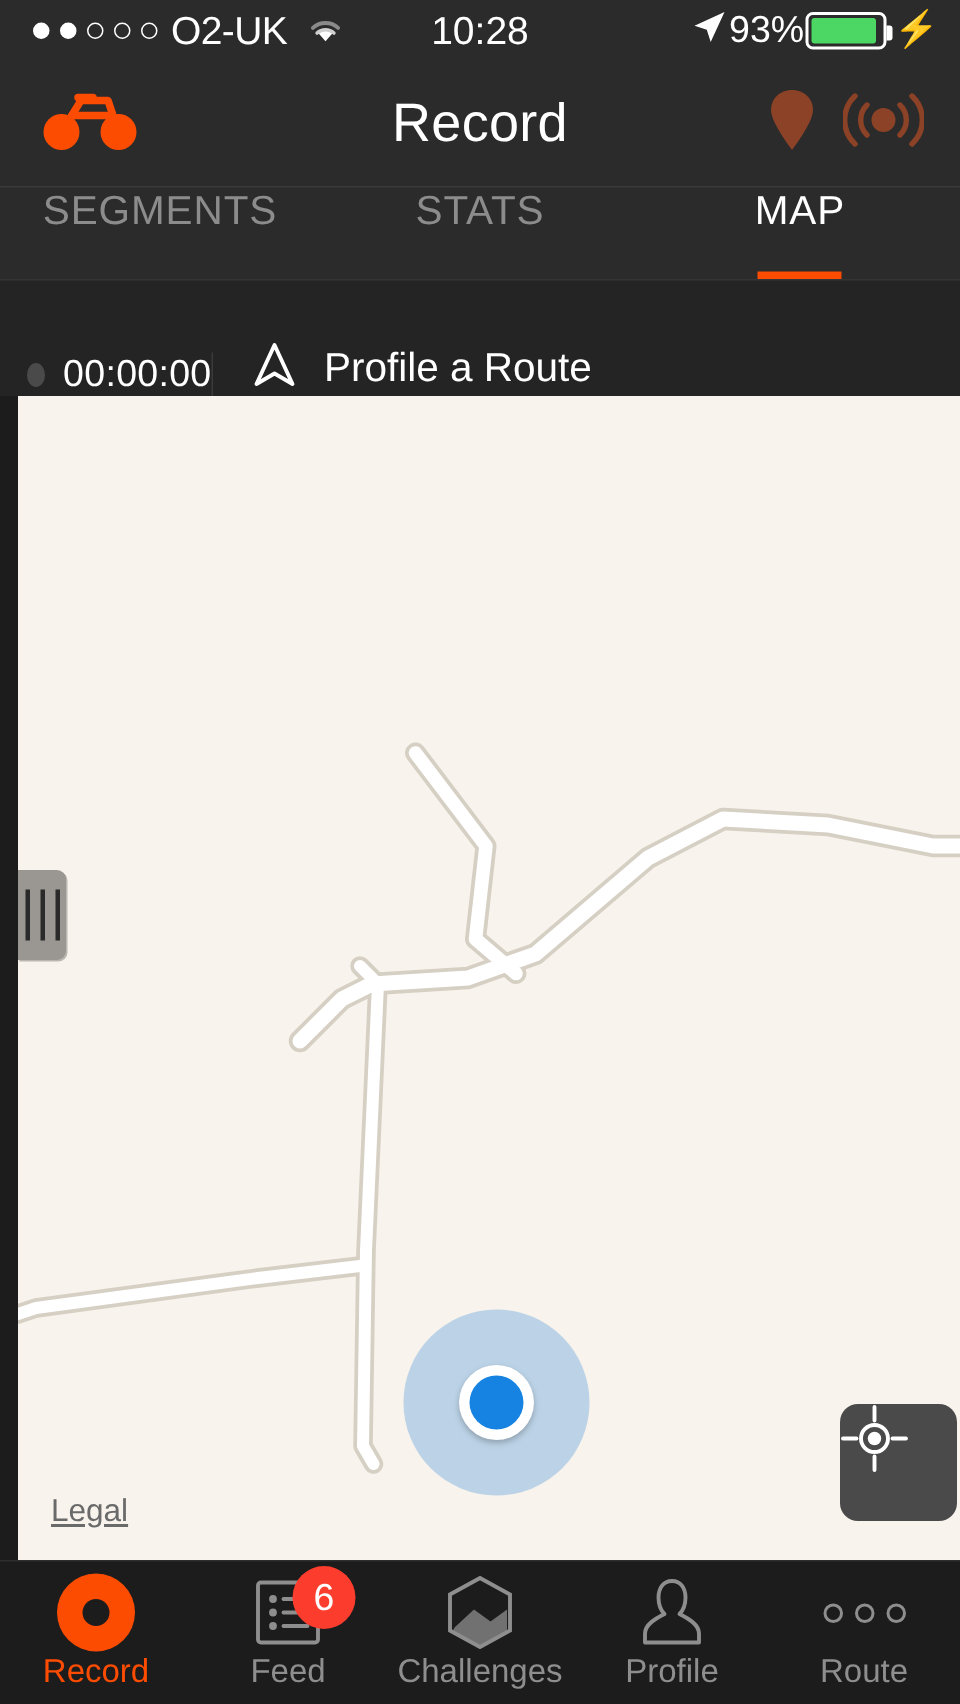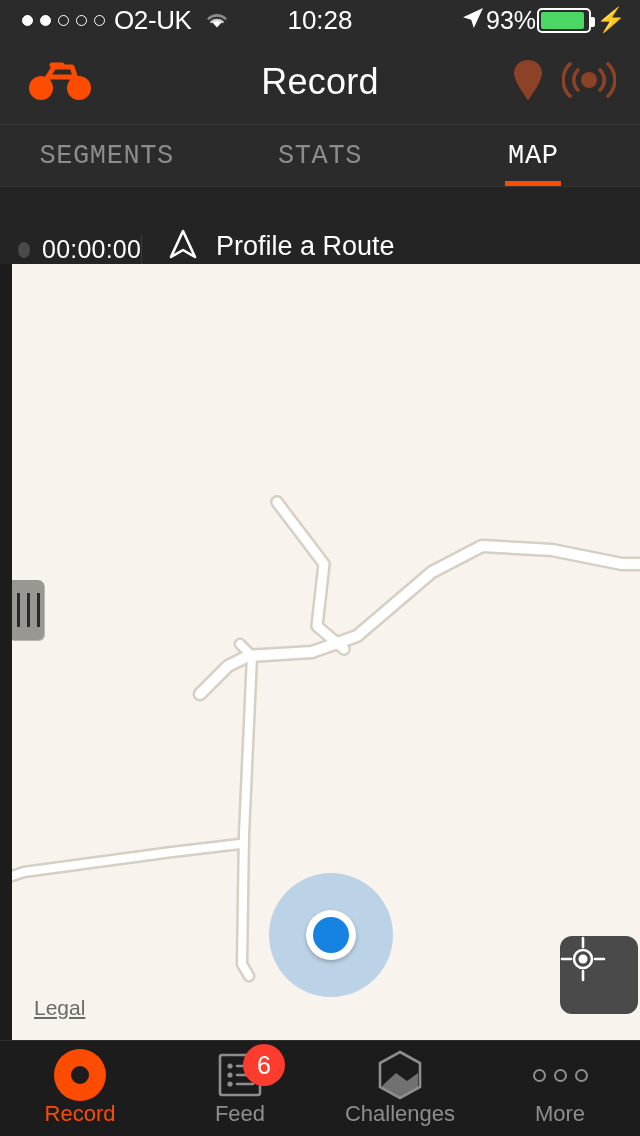--- a/index.html
+++ b/index.html
@@ -53,22 +53,22 @@
   }
   .nav-left { padding-left:28px; z-index:2; }
   .nav-right { margin-left:auto; padding-right:24px; display:flex; align-items:center; gap:18px; z-index:2; }
 
   
   .tabs {
     height:62px; background:#2b2b2b; display:flex; align-items:stretch;
     border-top:1px solid #3a3a3a;
   }
   .tab {
-    flex:1; display:flex; align-items:center; justify-content:center;
-    position:relative; color:#8c8c8c; font-size:27px; letter-spacing:0.6px;font-family:Liberation Mono, monospace;
+    flex:1; display:flex; align-items:flex-start; justify-content:center;
+    position:relative; color:#8c8c8c; font-size:27px; letter-spacing:0.6px;
   }
   .tab.active { color:#fff; }
   .tab.active .tab-underline {
     position:absolute; bottom:0; left:50%; transform:translateX(-50%);
     width:56px; height:5px; background:#fc4c02;
   }
   .tab-sep {
     width:0; display:flex; align-items:center; justify-content:center;
     position:relative;
   }
@@ -322,26 +322,34 @@
     <div class="tb-item">
       <div class="tb-icon">
         <svg width="52" height="52" viewBox="0 0 52 52">
           <path d="M26 3 L46 14 L46 38 L26 49 L6 38 L6 14 Z" fill="none" stroke="#8e8e8e" stroke-width="2.6"></path>
           <path d="M9 36 L22 24 L33 32 L44 24 L44 38 L26 48 L8 38 Z" fill="#8e8e8e" opacity="0.75"></path>
         </svg>
       </div>
       <div class="tb-label">Challenges</div>
     </div>
 
+    <div class="tb-item">
+      <div class="tb-icon">
+        <svg width="50" height="50" viewBox="0 0 50 50">
+          <path d="M25 4 C19 4 16 9 16 15 C16 20 18 24 20 26 C14 29 7 33 7 39 L7 45 L43 45 L43 39 C43 33 36 29 30 26 C32 24 34 20 34 15 C34 9 31 4 25 4 Z" fill="none" stroke="#8e8e8e" stroke-width="2.6" stroke-linejoin="round"></path>
+        </svg>
+      </div>
+      <div class="tb-label">Profile</div>
+    </div>
 
     <div class="tb-item">
       <div class="tb-icon">
         <span class="dots3">
             <i></i>
             <i></i>
             <i></i>
           </span>
       </div>
-      <div class="tb-label">More</div>
+      <div class="tb-label">Route</div>
     </div>
 
   </div>
 </div>
 
 </body></html>

